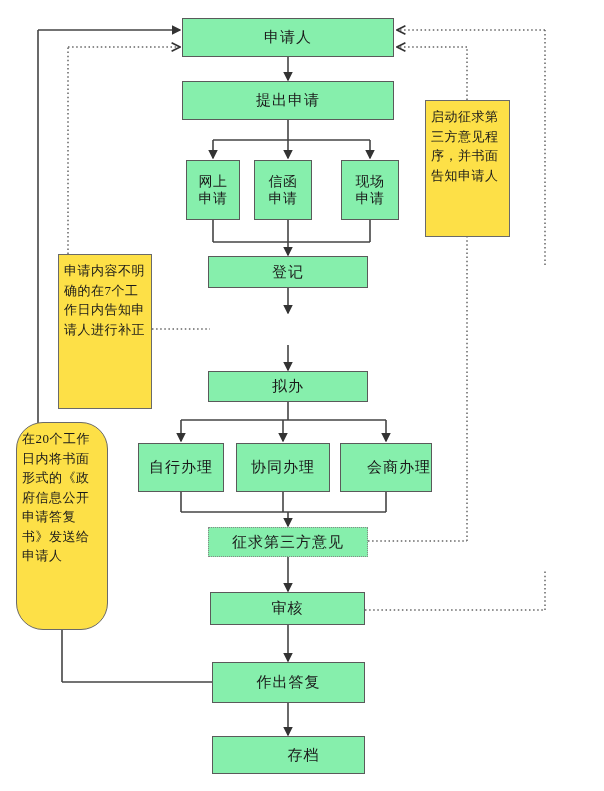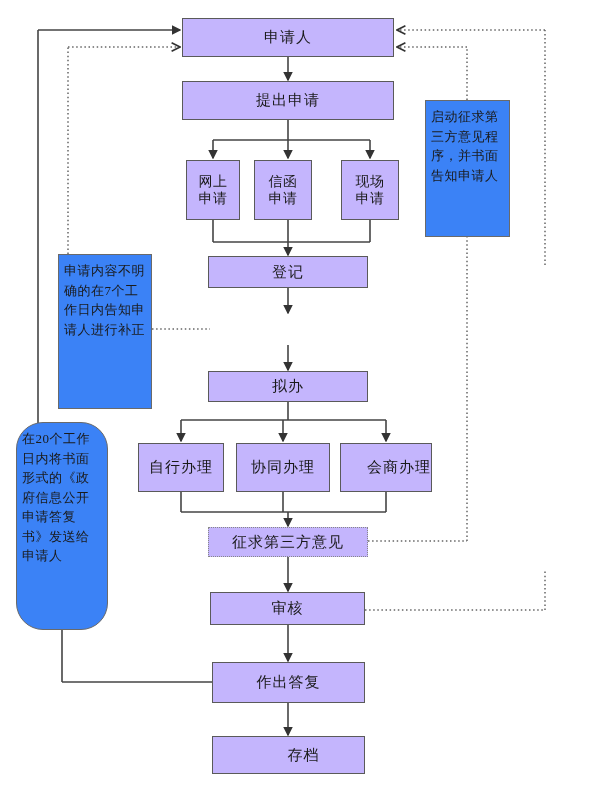--- a/index.html
+++ b/index.html
@@ -26,42 +26,42 @@
     height: 791px;
     pointer-events: none;
   }
   .node {
     position: absolute;
     box-sizing: border-box;
     display: flex;
     align-items: center;
     justify-content: center;
     text-align: center;
-    background: #c4b5fd;
+    background: #86efac;
     border: 1px solid #555555;
     font-size: 15px;
     line-height: 1.35;
     letter-spacing: 1px;
     z-index: 2;
   }
   .node.solid {
     border: 1px solid #5a5a5a;
   }
   .node.dotted {
     border: 1px dotted #888888;
   }
   .node.two-line {
     font-size: 14px;
     line-height: 1.25;
     letter-spacing: 0.5px;
   }
   .note {
     position: absolute;
     box-sizing: border-box;
-    background: #3b82f6;
+    background: #fde047;
     border: 1px solid #6a6a6a;
     font-size: 13px;
     line-height: 1.5;
     letter-spacing: 0.5px;
     padding: 6px 5px;
     text-align: left;
     z-index: 3;
     font-family: "Liberation Serif", "DejaVu Serif", serif;
   }
   .note-text {

